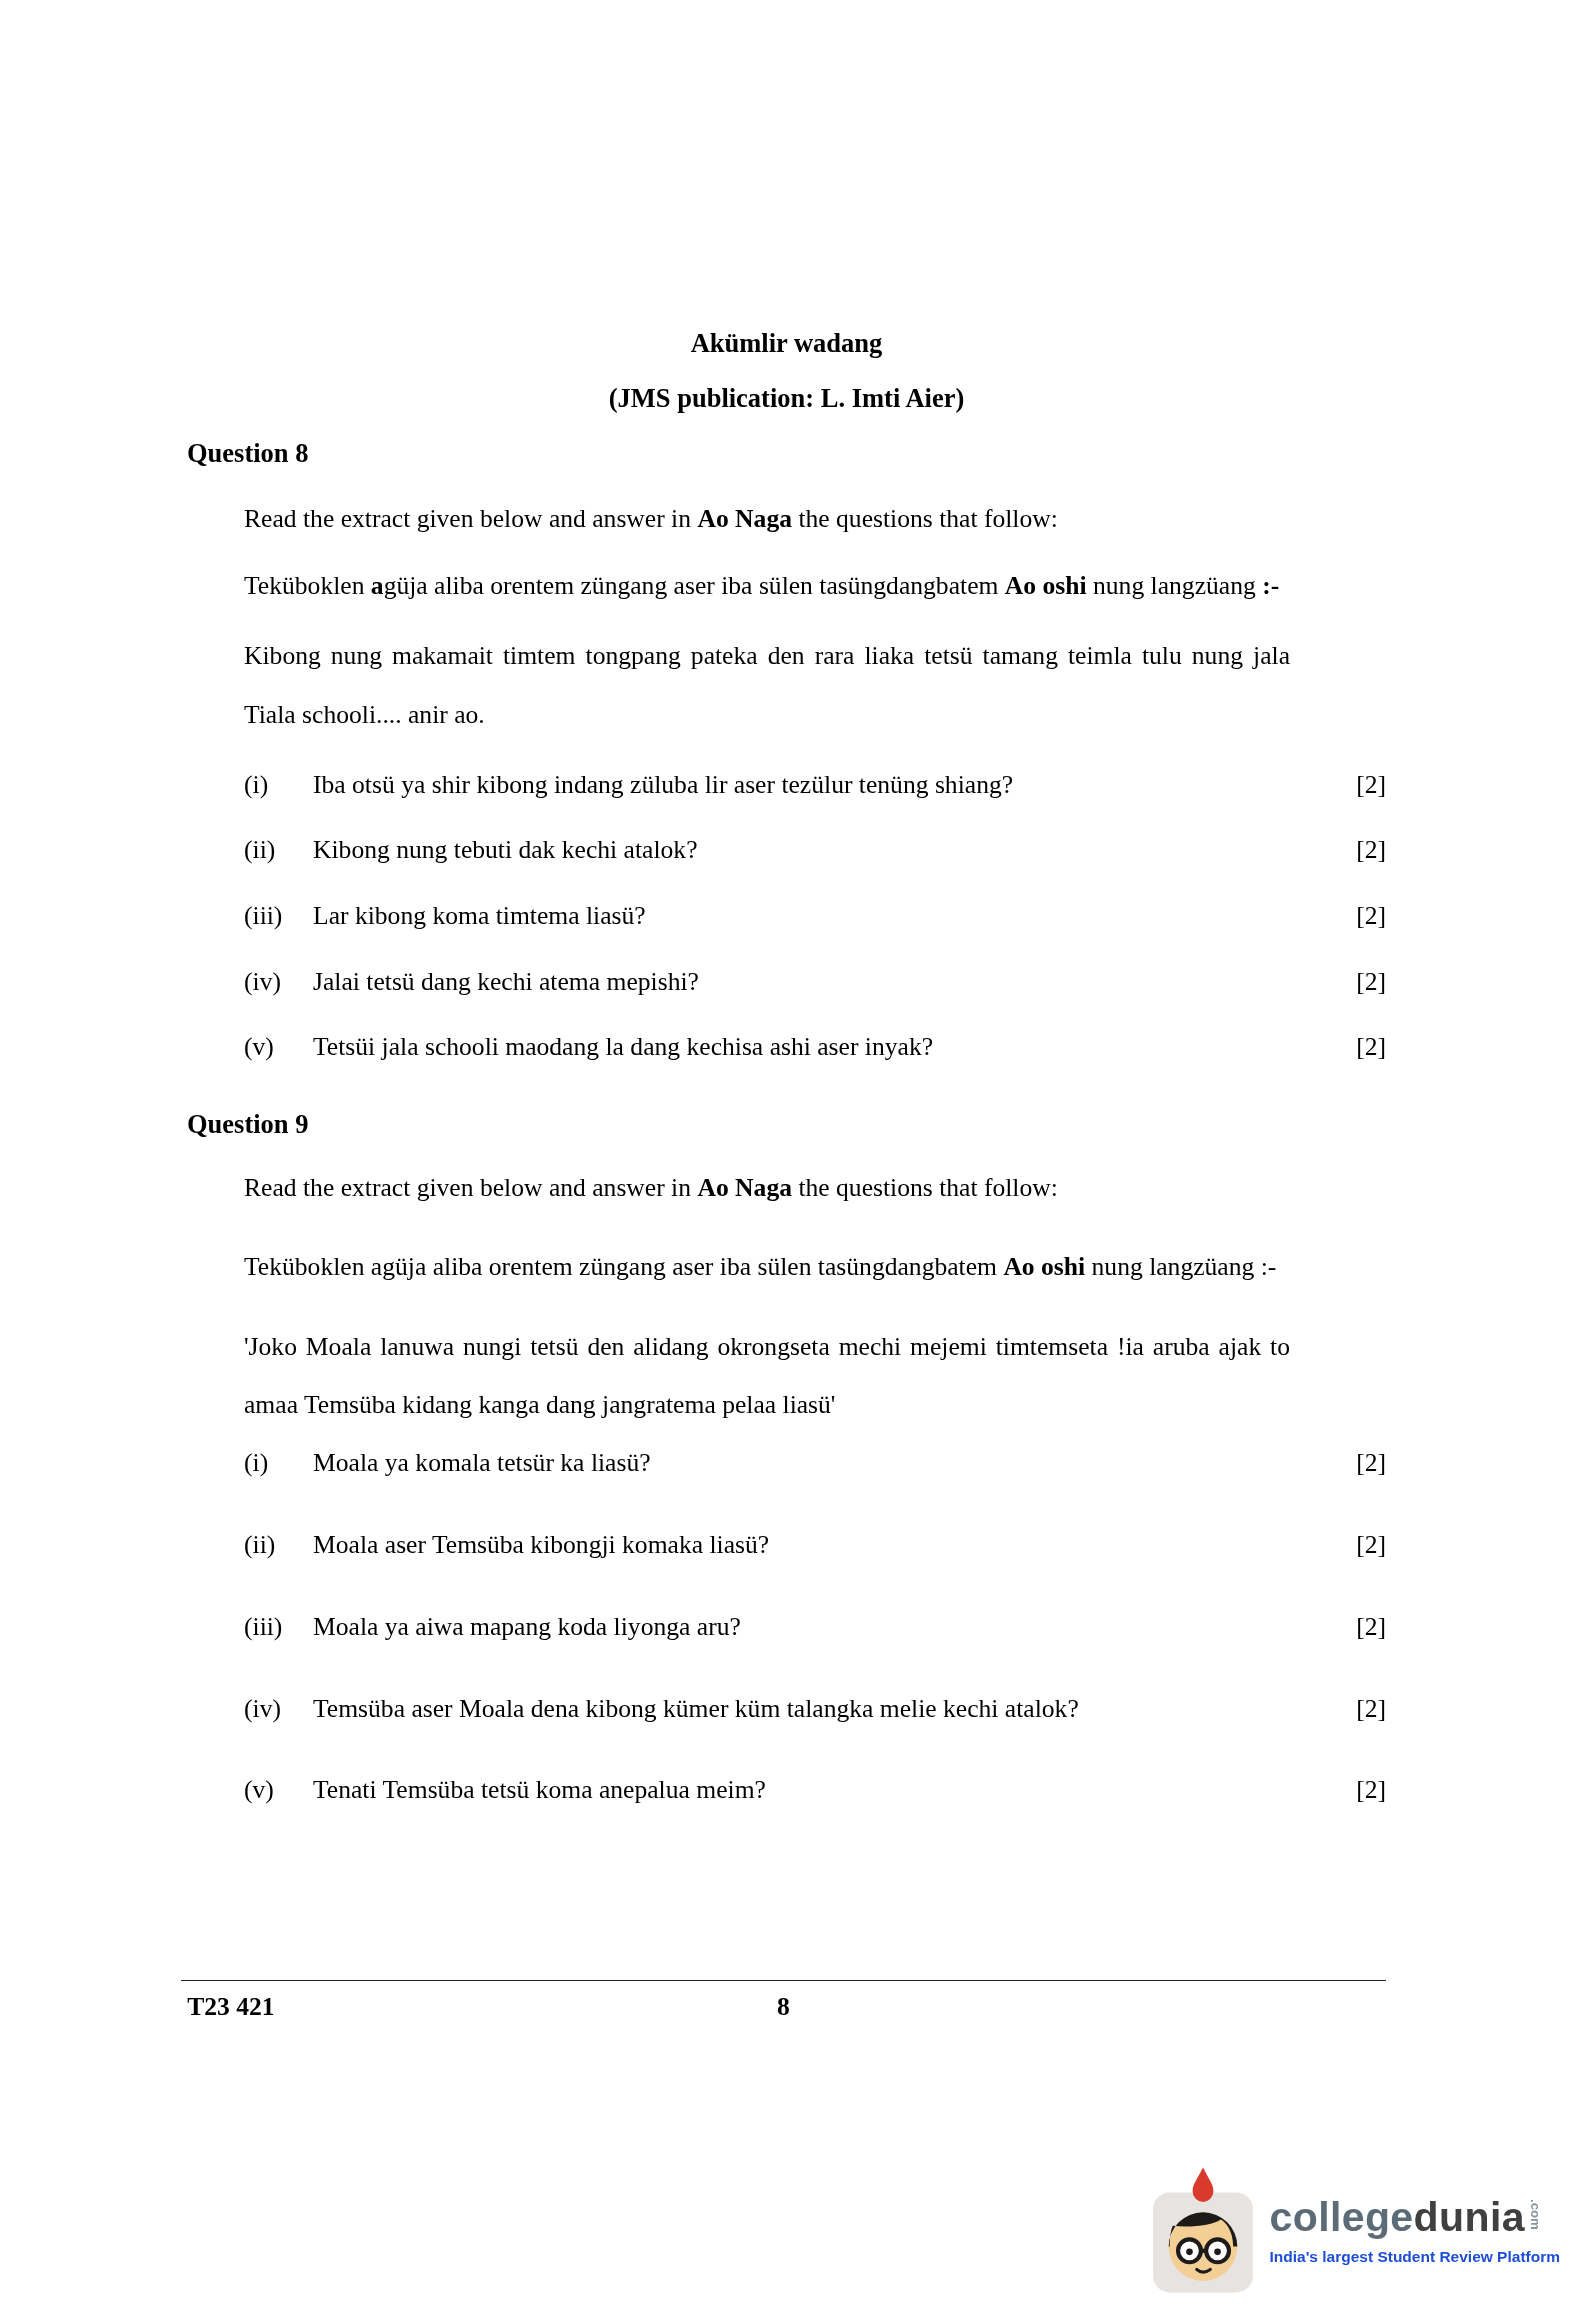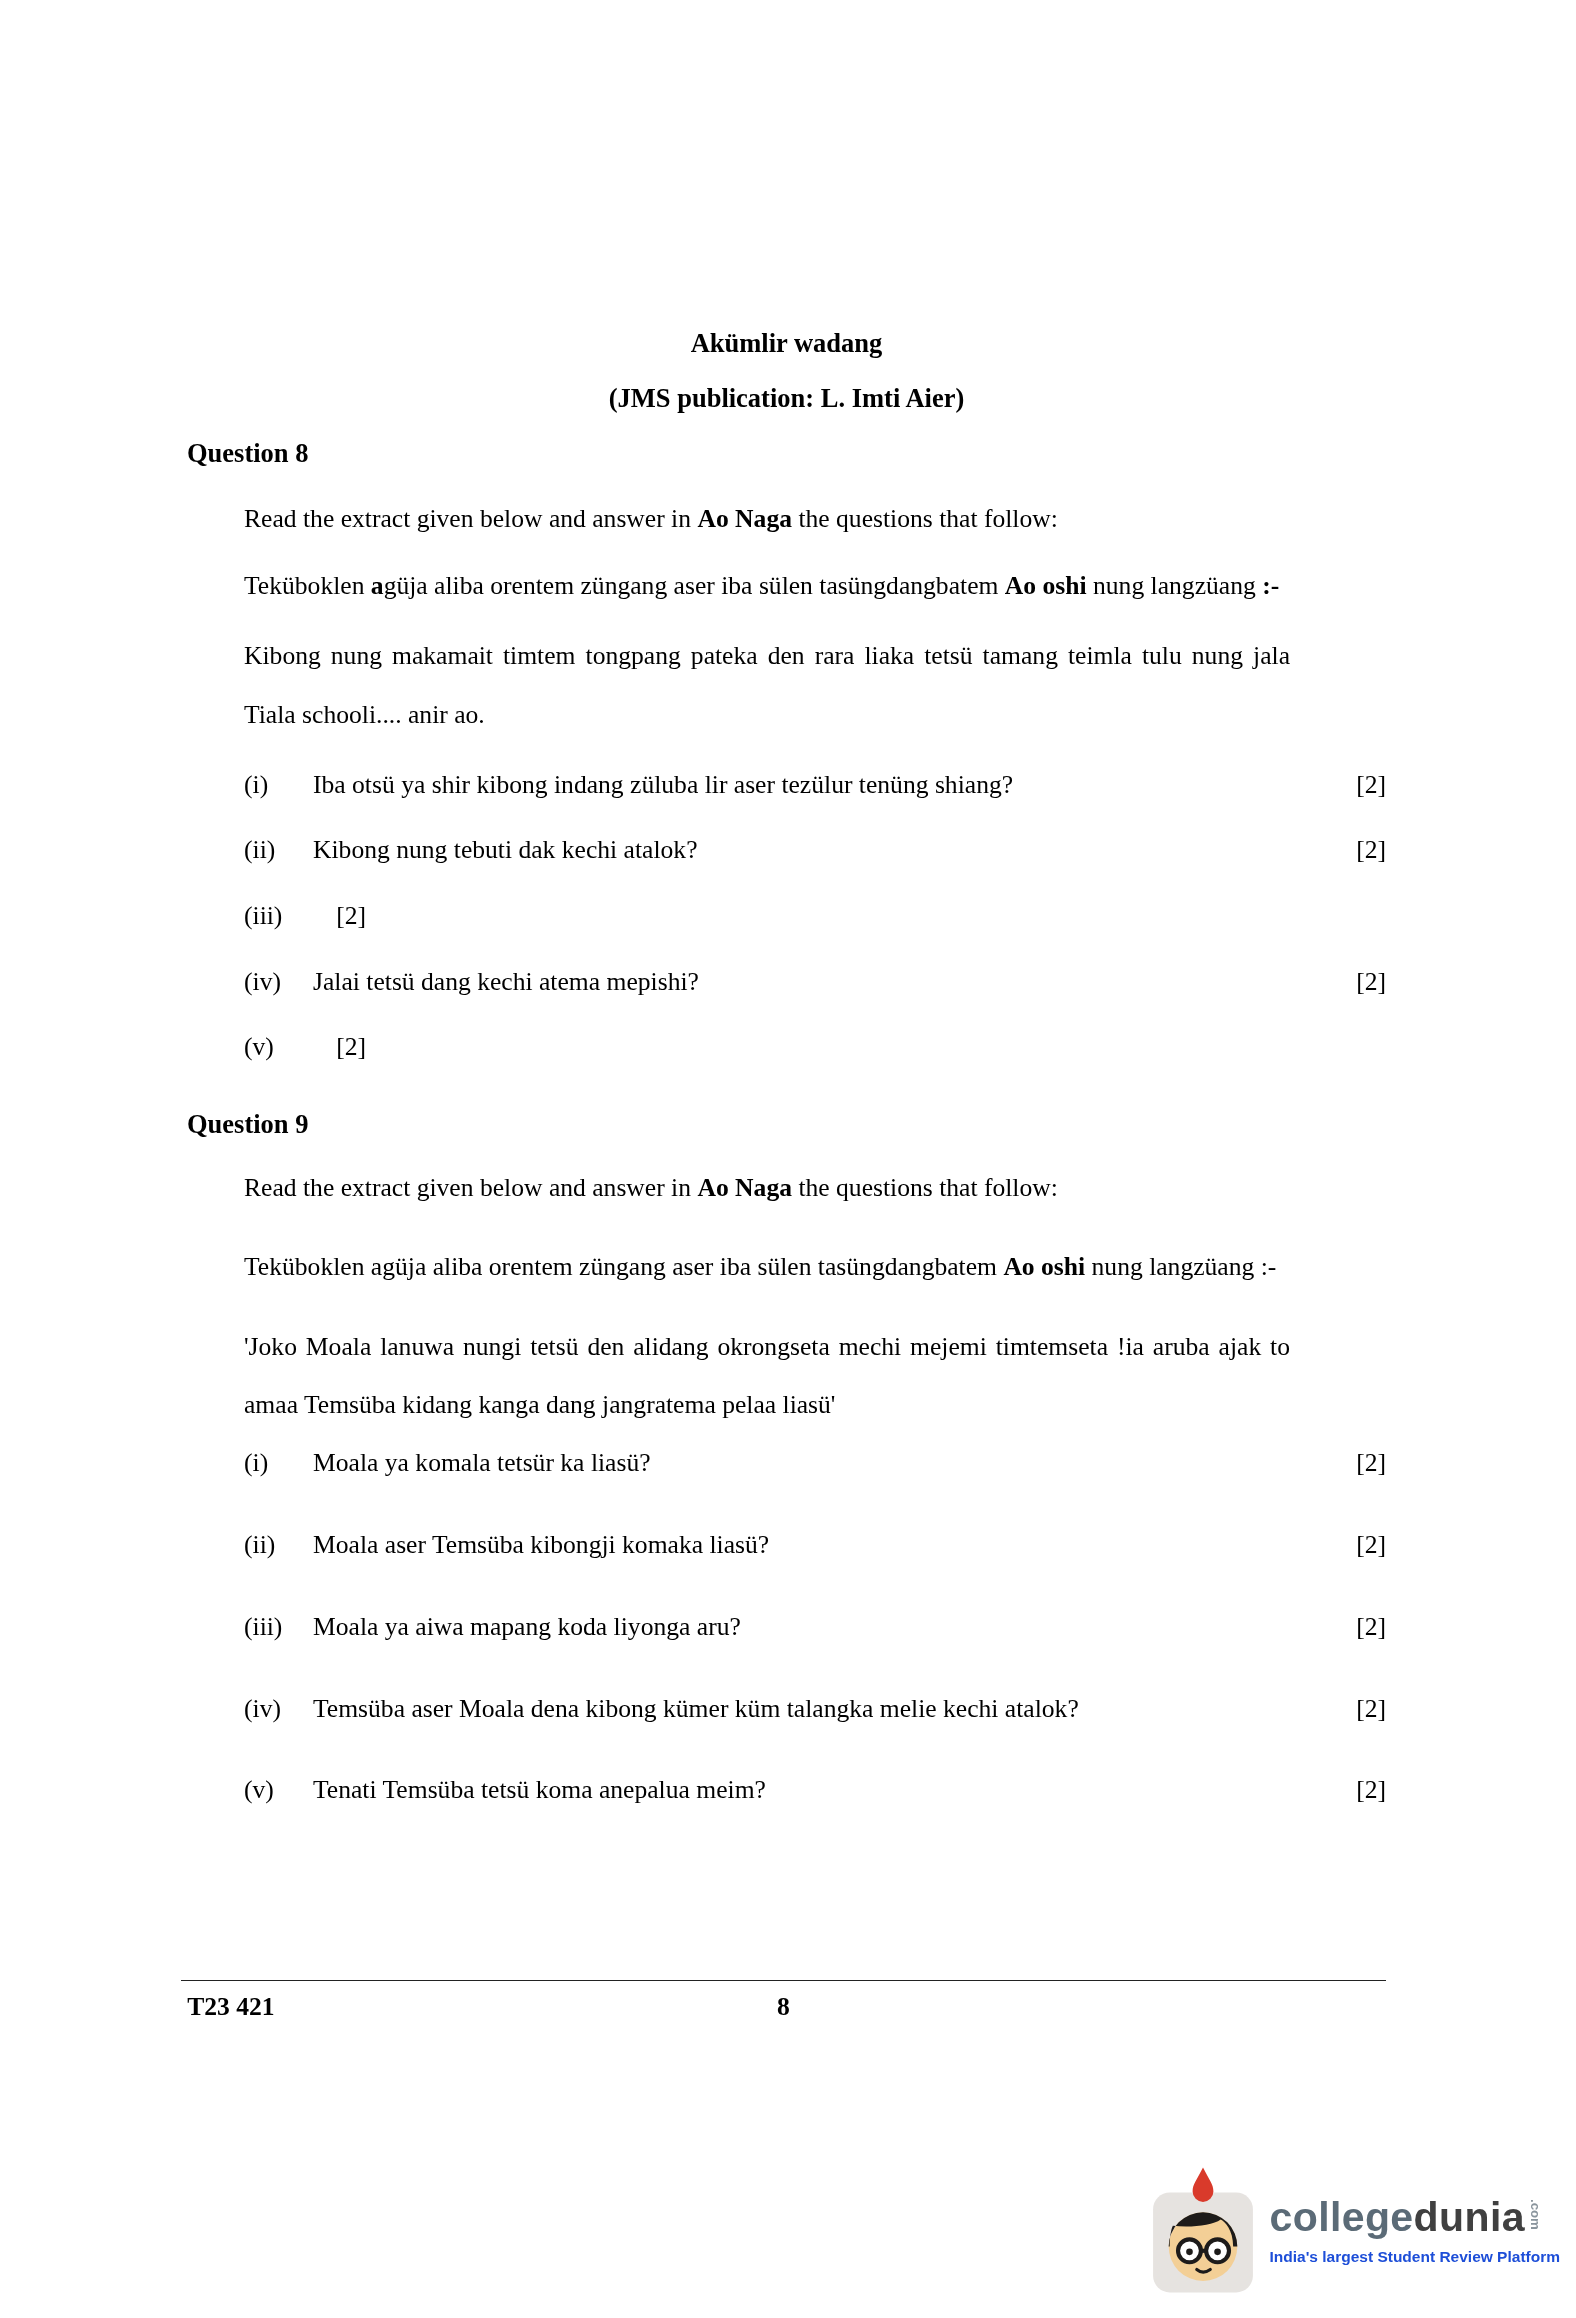--- a/index.html
+++ b/index.html
@@ -152,29 +152,31 @@
           <span class="qtext">Iba otsü ya shir kibong indang züluba lir aser tezülur tenüng shiang?</span>
           <span class="qmarks">[2]</span>
         </div>
         <div class="qrow">
           <span class="qnum">(ii)</span>
           <span class="qtext">Kibong nung tebuti dak kechi atalok?</span>
           <span class="qmarks">[2]</span>
         </div>
         <div class="qrow">
           <span class="qnum">(iii)</span>
+          <span class="qtext">Lar kibong koma timtema liasü?</span>
           <span class="qmarks">[2]</span>
         </div>
         <div class="qrow">
           <span class="qnum">(iv)</span>
           <span class="qtext">Jalai tetsü dang kechi atema mepishi?</span>
           <span class="qmarks">[2]</span>
         </div>
         <div class="qrow">
           <span class="qnum">(v)</span>
+          <span class="qtext">Tetsüi jala schooli maodang la dang kechisa ashi aser inyak?</span>
           <span class="qmarks">[2]</span>
         </div>
       </div>
     </section>
 
     <section class="sec-q9">
       <div class="qheading">Question 9</div>
 
       <p class="para intro q9-intro"><span>Read the extract given below and answer in </span><b>Ao Naga</b><span> the questions that follow:</span></p>
 

